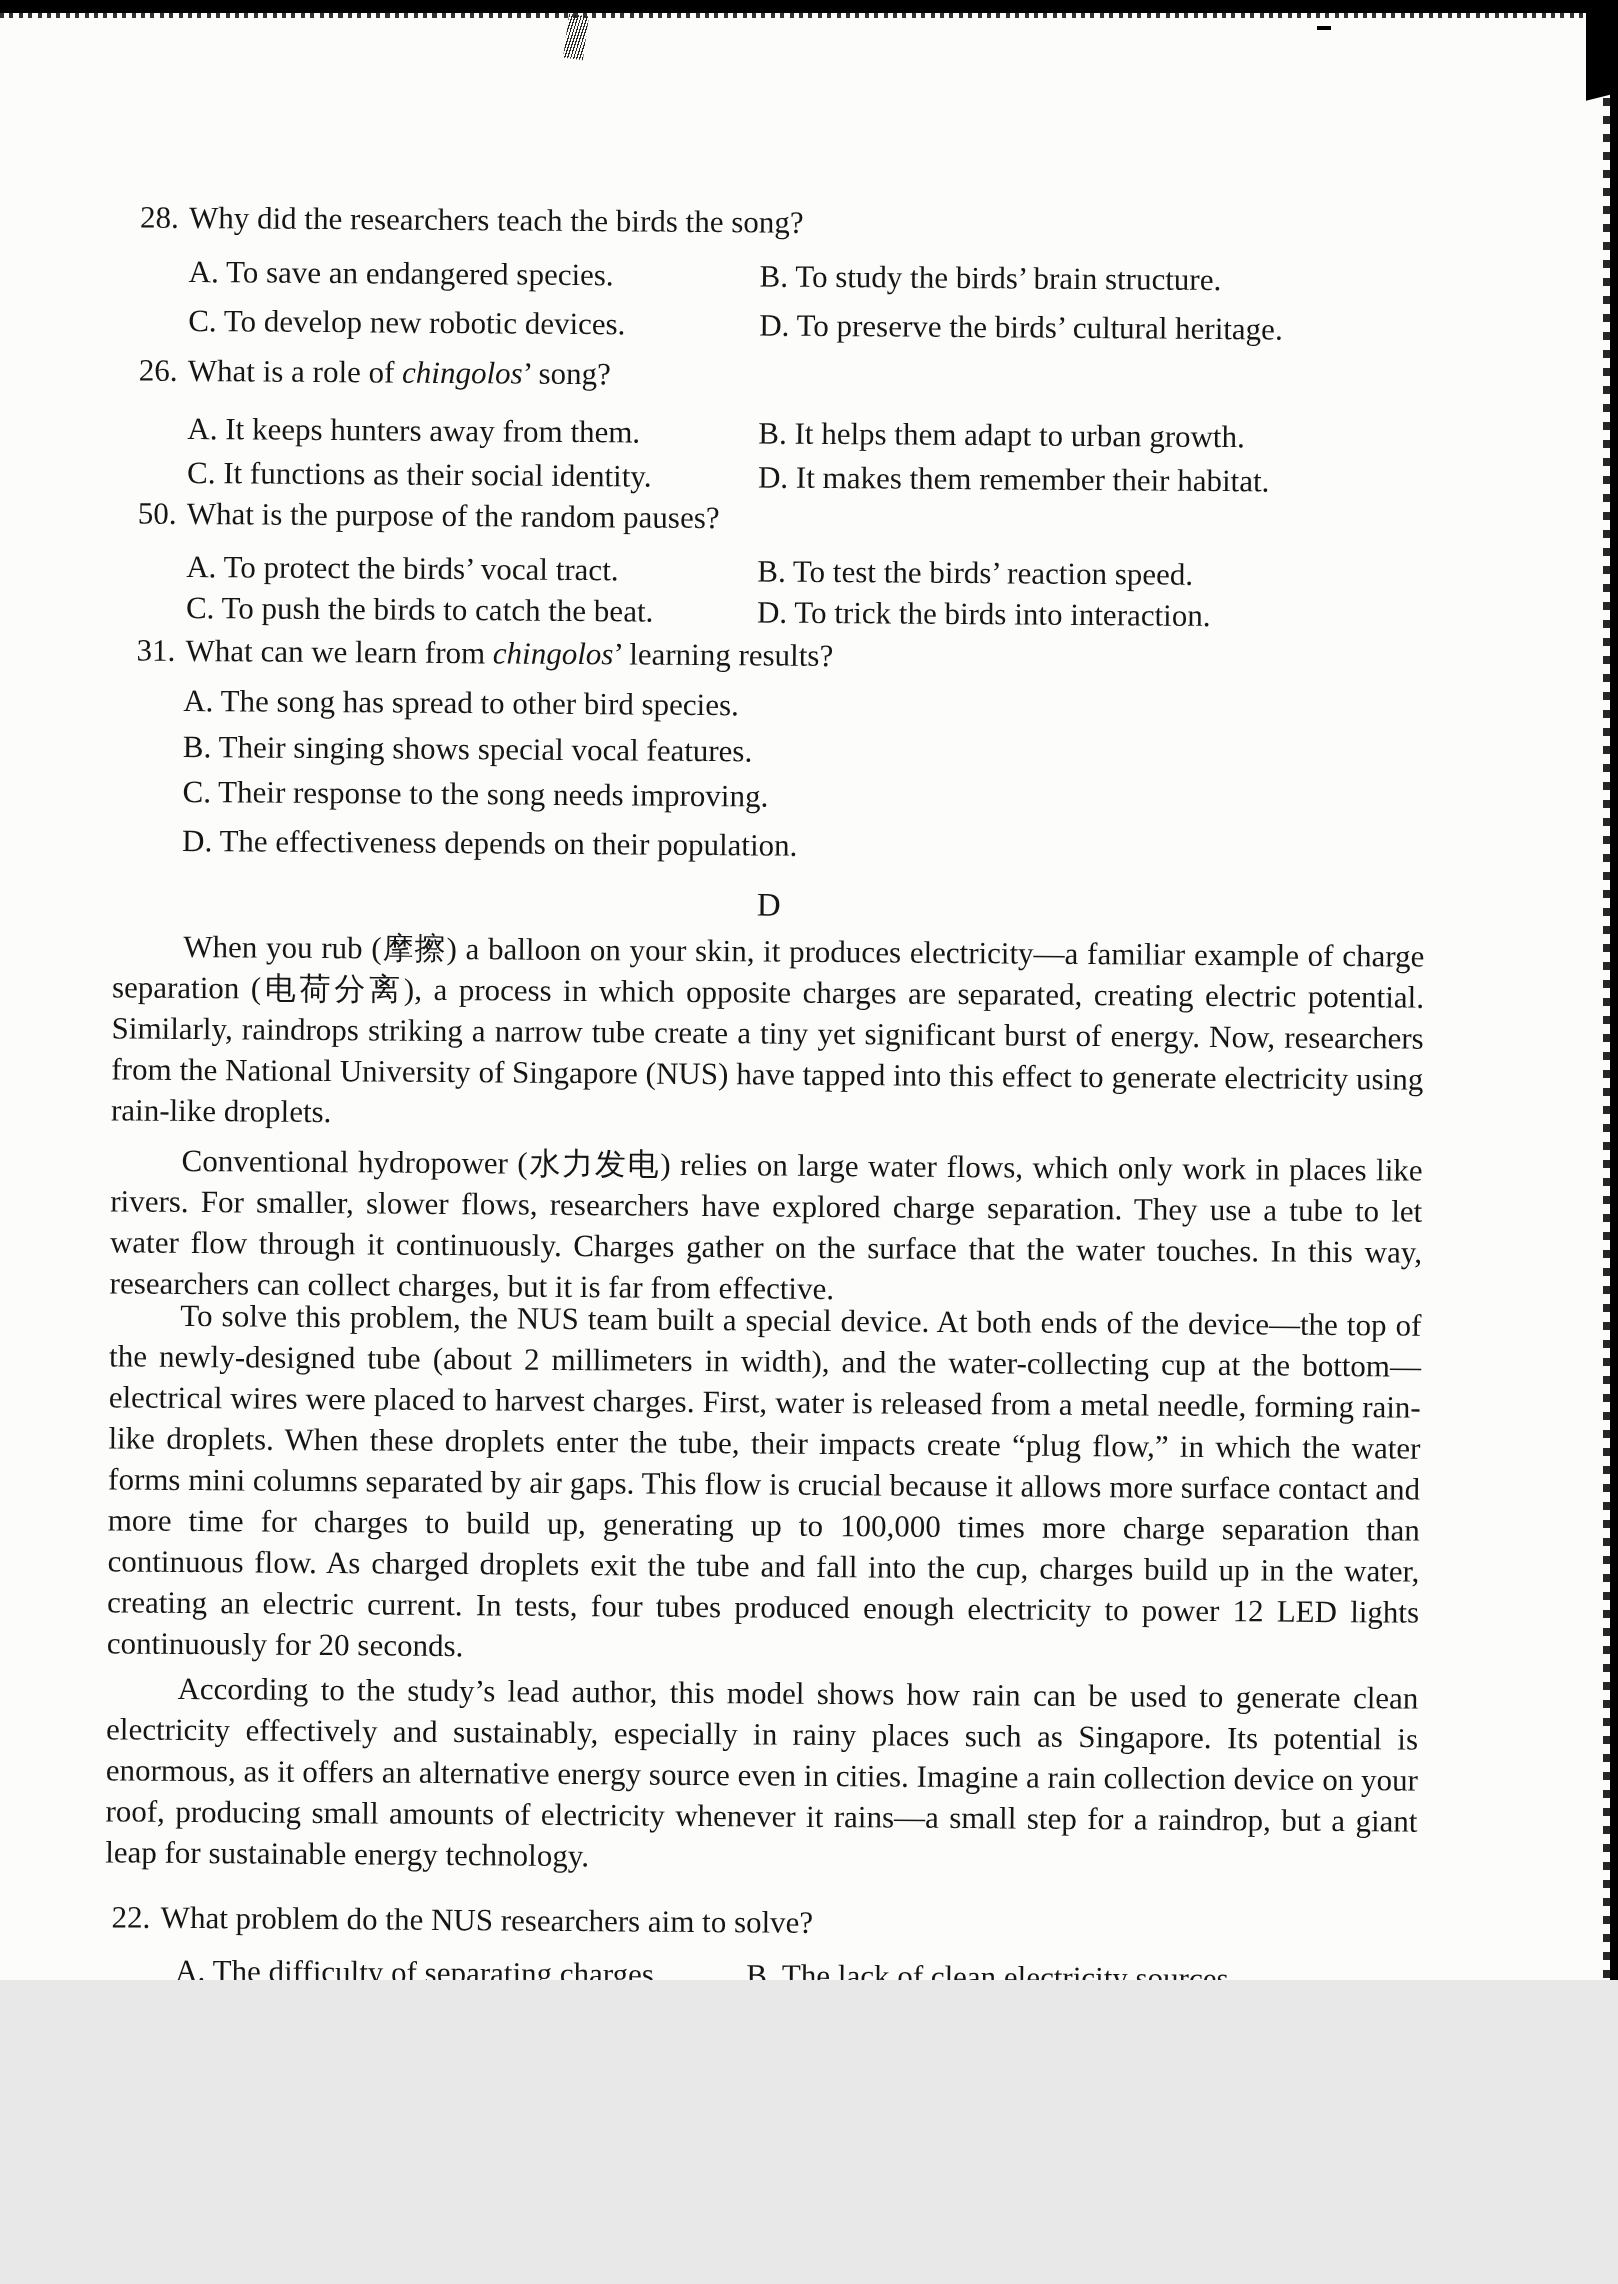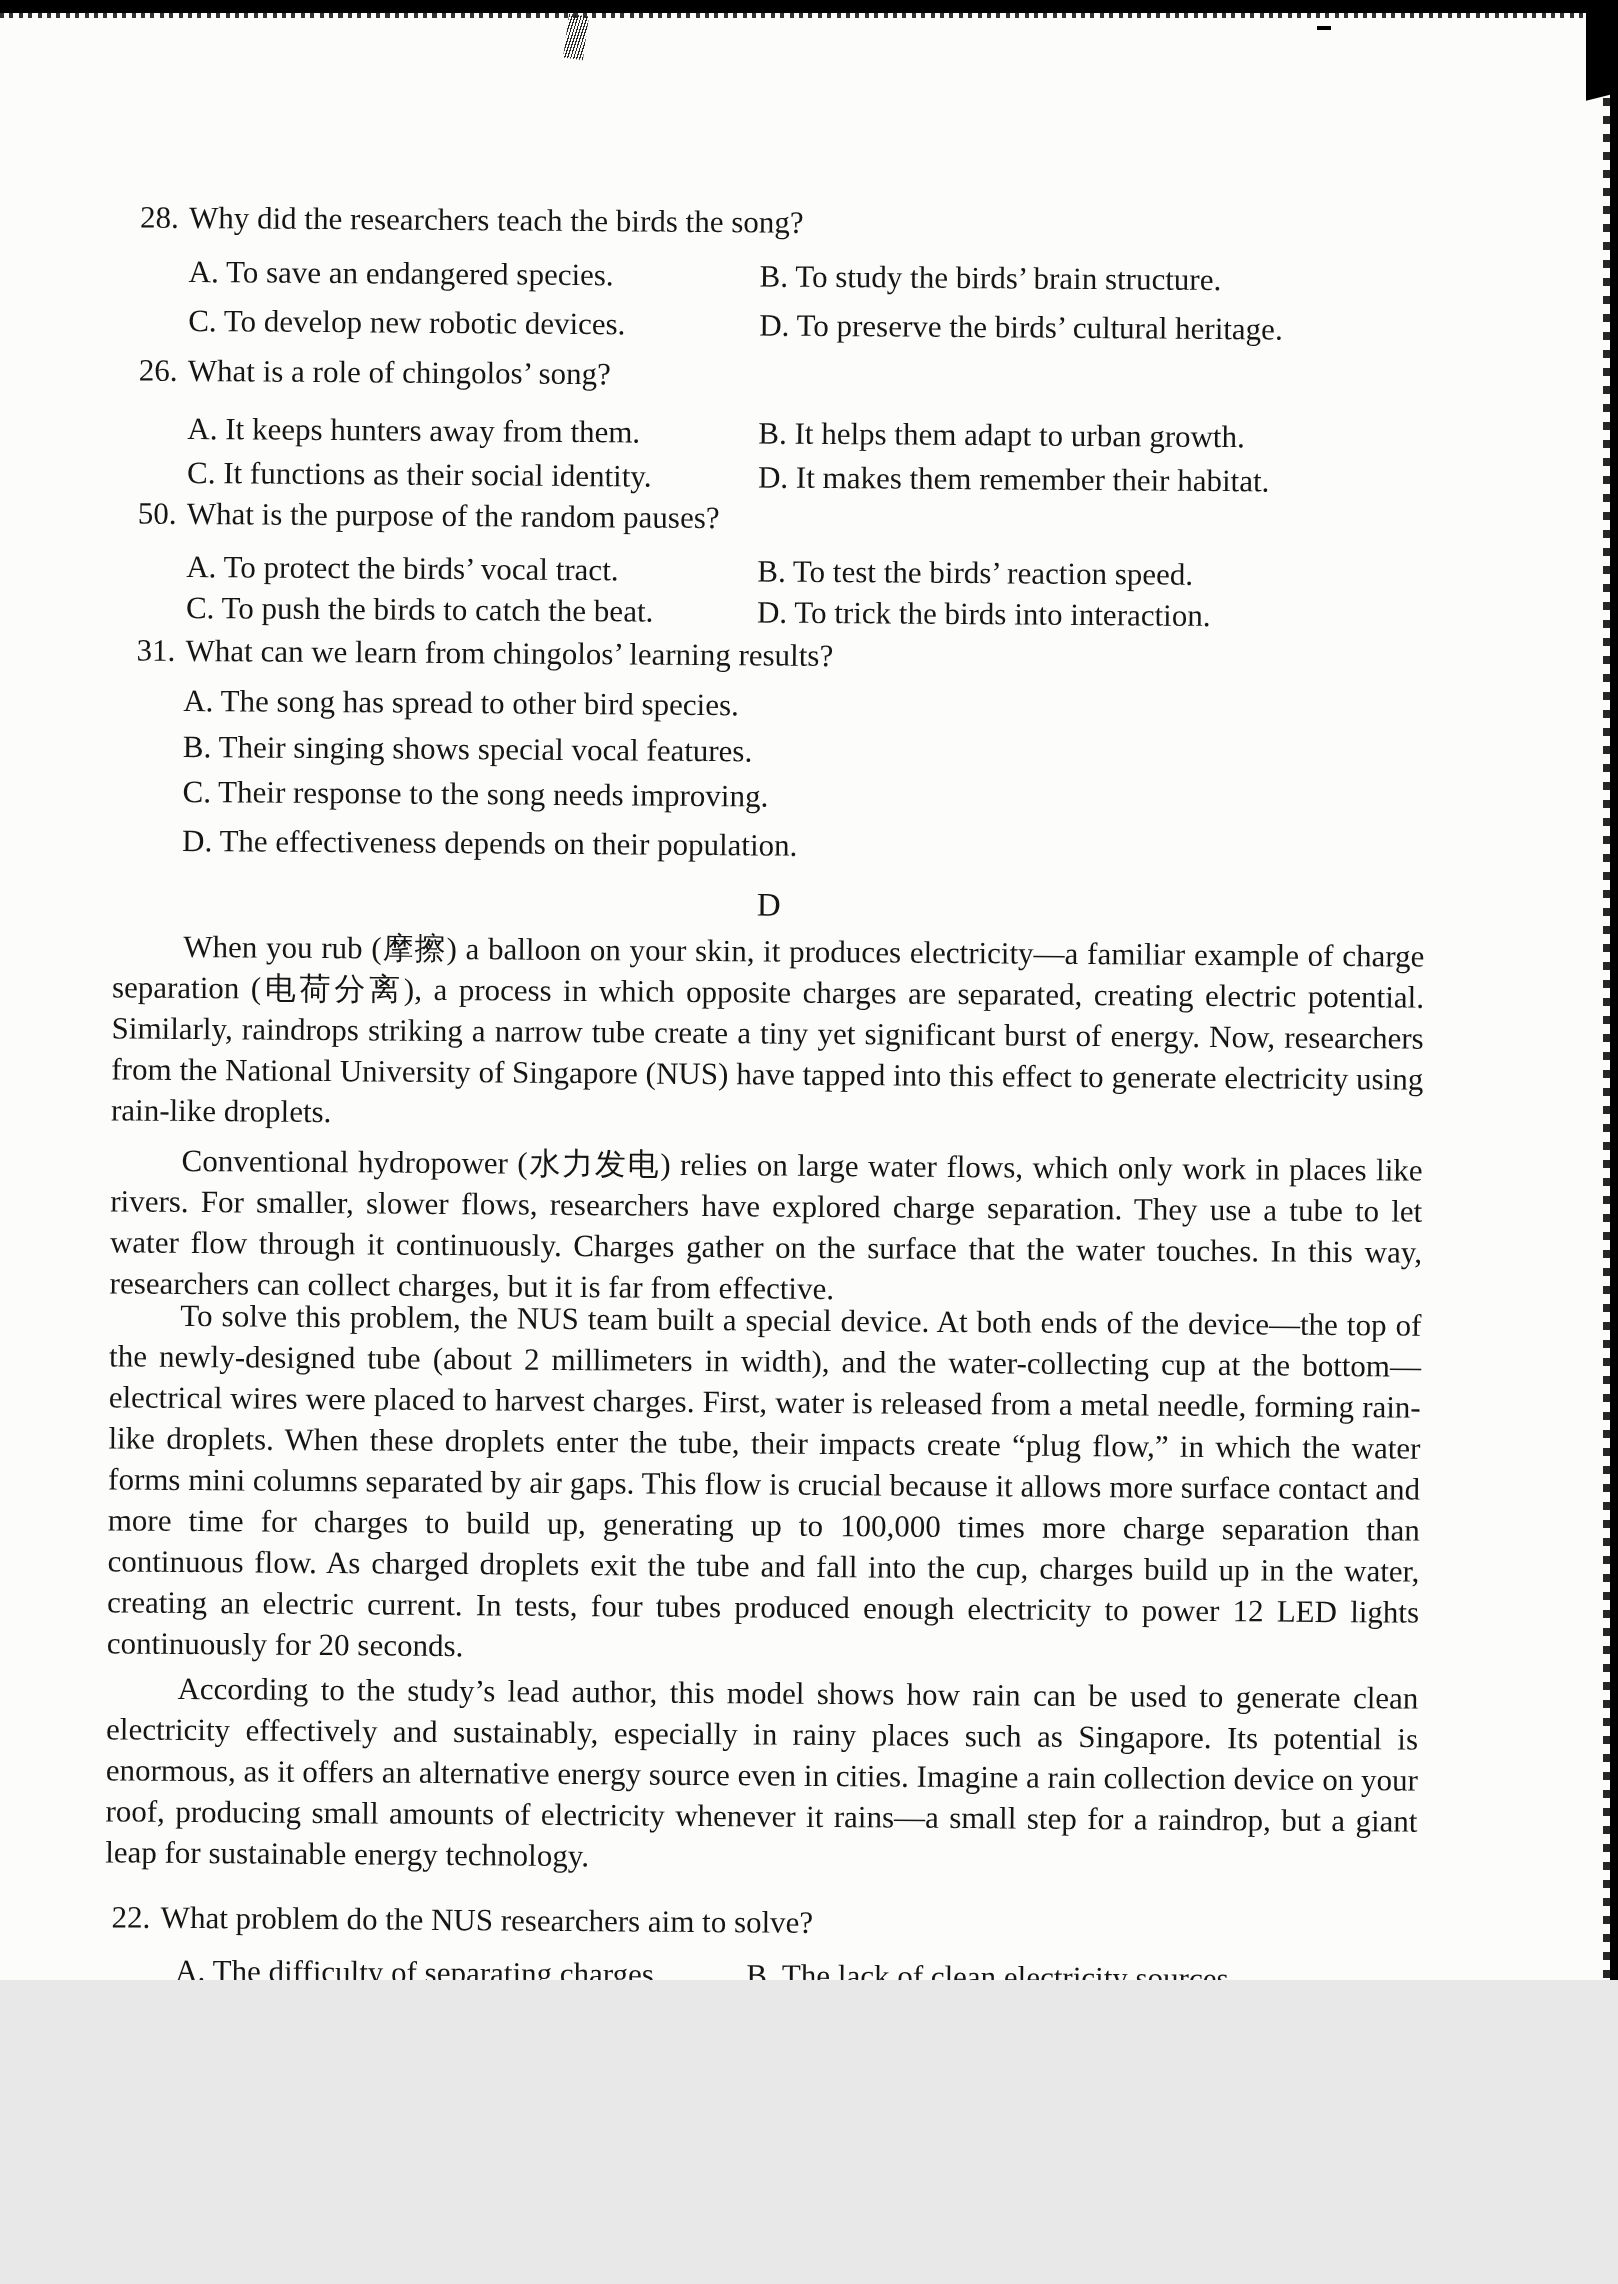--- a/index.html
+++ b/index.html
@@ -43,21 +43,21 @@
     font-size: 31px;
   }
   .content p { margin: 0; }
   .stem { padding-left: 22px; line-height: 35px; }
   .stem .qnum { display: inline-block; width: 49px; }
   .stem-32 { padding-left: 7px; }
   .optrow { display: flex; padding-left: 71px; line-height: 35px; }
   .optrow .col-a { width: 571px; flex: none; }
   .optrow .col-b { flex: 1; }
   .single-opt { padding-left: 69px; line-height: 35px; }
-  .ital { }
+  .ital { font-style: italic; }
   .section-heading { text-align: center; font-size: 33px; line-height: 35px; }
   .para { line-height: 41px; text-align: justify; text-indent: 71px; }
   .footer-line { white-space: nowrap; font-size: 23.5px; margin-left: 684px; margin-top: 64px; line-height: 29px; }
   .footer-line .seg { margin-right: 22.4px; }
   .footer-line .seg:last-child { margin-right: 0; }
 </style>
 </head>
 <body>
 
 <div class="page">

